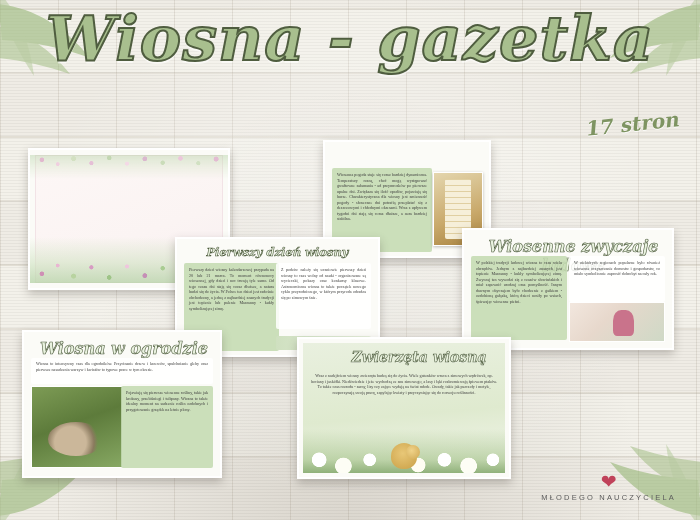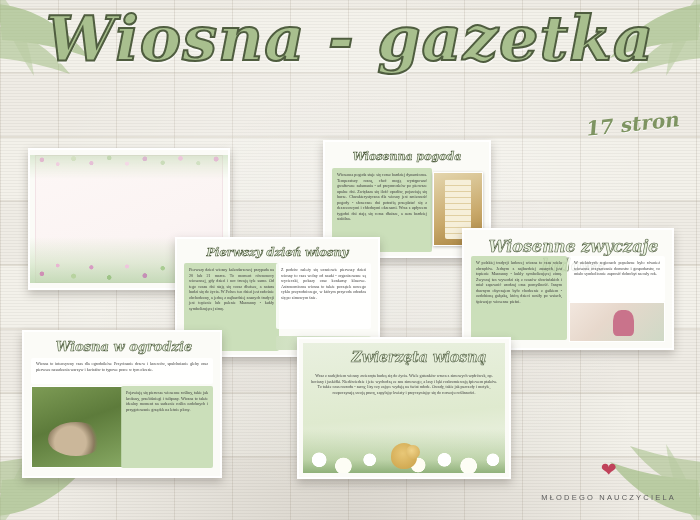--- a/index.html
+++ b/index.html
@@ -169,21 +169,21 @@
     background: linear-gradient(135deg,#f2e7de 0%,#e7d8cc 40%,#cfd9c6 100%);
     border:1px solid #fff;
   }
   #card-zwyczaje .photo::after{
     content:""; position:absolute; left:46%; top:18%; width:22%; height:70%;
     background:#c9738b; border-radius:40% 40% 20% 20%;
   }
 
   
   #card-ogrod { left: 22px; top: 330px; width: 200px; height: 148px; }
-  #card-ogrod .hd { position:absolute; left:5px; right:1px; top:7px; font-size:13px; }
+  #card-ogrod .hd { position:absolute; left:5px; right:1px; top:7px; font-size:16px; }
   #card-ogrod .toptxt { position:absolute; left:7px; right:7px; top:26px; height:26px; padding:3px 5px; }
   #card-ogrod .photo {
     position:absolute; left:7px; bottom:8px; width:92px; height:82px;
     background: linear-gradient(160deg,#7d9b55 0%,#5d7b3b 45%,#87a863 100%);
     border:1px solid #fff;
   }
   #card-ogrod .photo::before{
     content:""; position:absolute; left:18%; bottom:14%; width:62%; height:42%;
     background: radial-gradient(circle at 40% 60%, #cbb79a 0 40%, #8a7a5e 60%, transparent 70%);
     border-radius:50%;
@@ -224,21 +224,21 @@
   .logo {
     position:absolute; right: 24px; bottom: 18px; text-align:center; z-index:6;
   }
   .logo .mark { display:flex; align-items:center; justify-content:center; gap:6px; }
   .logo .heart { color:#c0425a; font-size:19px; line-height:1; }
   .logo .name {
     font-family:"DejaVu Serif", serif; font-weight:700; font-size:18px;
     color:#2f2f2f; letter-spacing:.5px;
   }
   .logo .sub {
-    font-size:7.5px; letter-spacing:2.2px; color:#5c5c5c; margin-top:14px;
+    font-size:7.5px; letter-spacing:2.2px; color:#5c5c5c; margin-top:2px;
     font-family:"Liberation Sans", sans-serif;
   }
 </style>
 </head>
 <body>
 
 <div id="poster">
 
   <svg class="corner-leaf cl-tl" width="130" height="110" viewBox="0 0 130 110">
     <g fill="#9dba7e" opacity="0.75">
@@ -275,21 +275,20 @@
 
   <div class="pages-badge">17 stron</div>
 
   <div class="card" id="card-wiosna">
     <div class="inner"></div>
     <div class="floral top"></div>
     <div class="floral"></div>
   </div>
 
   <div class="card" id="card-pogoda">
-    <div class="hd">Wiosenna pogoda</div>
     <div class="grn-panel txtbox">
       <div class="body-txt">Wiosenna pogoda staje się coraz bardziej dynamiczna. Temperatury rosną, choć mogą występować gwałtowne załamania - ad przymrozków po pierwsze upalne dni. Zwiększa się ilość opadów, pojawiają się burze. Charakterystyczna dla wiosny jest zmienność pogody - słoneczne dni potrafią przeplatać się z deszczowymi i chłodnymi okresami. Wraz z upływem tygodni dni stają się coraz dłuższe, a aura bardziej stabilna.</div>
     </div>
     <div class="photo"></div>
   </div>
 
   <div class="card" id="card-pierwszy">
     <div class="hd">Pierwszy dzień wiosny</div>
     <div class="grn-panel col-l">
       <div class="body-txt">Pierwszy dzień wiosny kalendarzowej przypada na 20 lub 21 marca. To moment równonocy wiosennej, gdy dzień i noc trwają tyle samo. Od tego czasu dni stają się coraz dłuższe, a natura budzi się do życia. W Polsce ten dzień jest radośnie obchodzony, a jedną z najbardziej znanych tradycji jest topienie lub palenie Marzanny - kukły symbolizującej zimę.</div>

